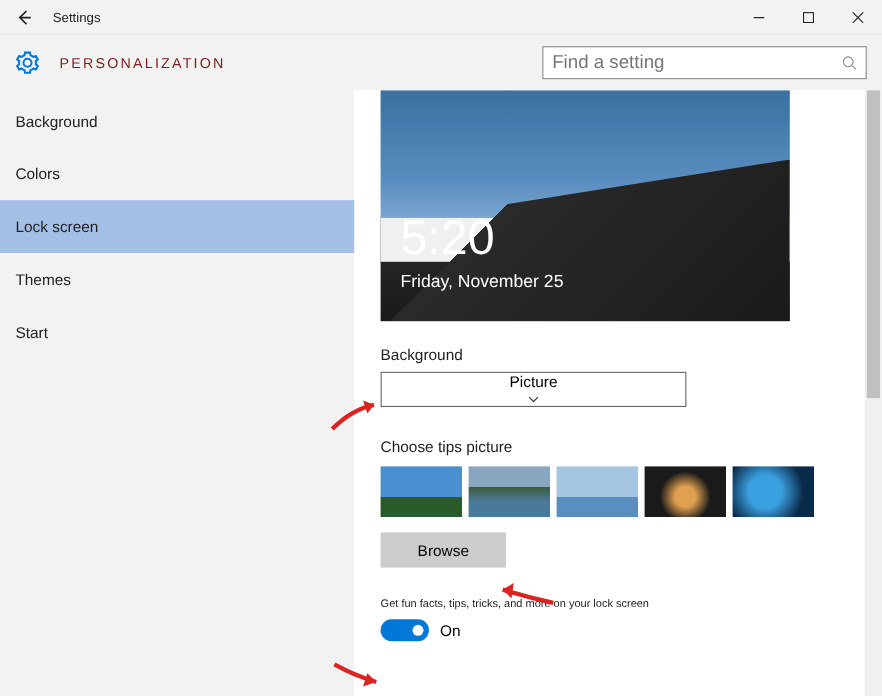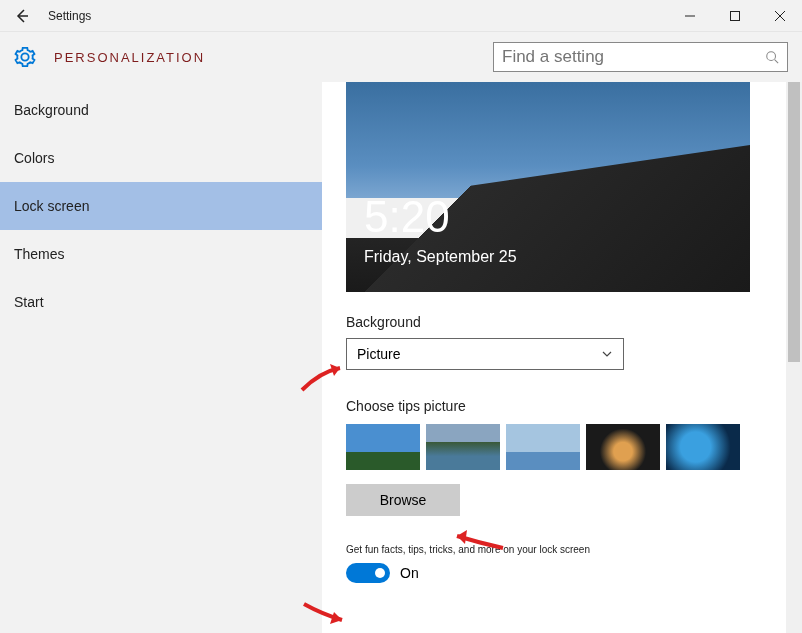--- a/index.html
+++ b/index.html
@@ -19,28 +19,28 @@
   .search-box { width: 295px; height: 30px; border: 1px solid #888; background: #fff; display: flex; align-items: center; padding: 0 8px; }
   .search-box input { flex: 1; border: none; outline: none; font-size: 17px; color: #666; background: transparent; }
   .search-box .search-icon { width: 14px; height: 14px; color: #888; }
 
   .body { display: flex; height: calc(100% - 82px); position: relative; }
   .sidebar { width: 322px; background: #f2f2f2; padding-top: 4px; }
   .sidebar-item { height: 48px; display: flex; align-items: center; padding-left: 14px; font-size: 14px; color: #222; cursor: pointer; }
   .sidebar-item.selected { background: #a3bfe6; }
 
   .content { flex: 1; padding: 0 0 0 24px; position: relative; overflow: hidden; }
-  .preview { width: 404px; height: 210px; background: linear-gradient(to bottom, #3a6fa0 0%, #5a8ec0 40%, #7aa5d0 55%, #2b2b2b 56%, #1a1a1a 100%); position: relative; margin-top: 0; }
+  .preview { width: 372px; height: 210px; background: linear-gradient(to bottom, #3a6fa0 0%, #5a8ec0 40%, #7aa5d0 55%, #2b2b2b 56%, #1a1a1a 100%); position: relative; margin-top: 0; }
   .preview .clouds { position:absolute; top:55%; left:0; right:0; height:40px; background:#f0f0f0; }
   .preview .mountain { position:absolute; top:30%; left:0; right:0; bottom:0; background: linear-gradient(135deg, transparent 0%, transparent 30%, #2a2a2a 30%, #1a1a1a 100%); clip-path: polygon(0 40%, 100% 0, 100% 100%, 0 100%); }
   .preview-time { position: absolute; left: 18px; top: 110px; color: #fff; font-size: 44px; font-weight: 300; }
   .preview-date { position: absolute; left: 18px; top: 166px; color: #fff; font-size: 16px; font-weight: 400; }
 
   .section-label { font-size: 14px; color: #222; margin-top: 22px; }
-  .dropdown { width: 278px; height: 32px; border: 1px solid #666; margin-top: 8px; display: flex; align-items: center; padding: 0 10px; cursor: pointer; }
+  .dropdown { width: 278px; height: 32px; border: 1px solid #666; margin-top: 8px; display: flex; align-items: center; padding: 0 10px; cursor: pointer; flex-direction: column; }
   .dropdown span { flex: 1; font-size: 14px; }
   .dropdown .chev { width: 12px; height: 12px; }
 
   .thumbs { display: flex; gap: 6px; margin-top: 10px; }
   .thumb { width: 74px; height: 46px; background: #5a8ec0; cursor: pointer; }
   .thumb.t1 { background: linear-gradient(to bottom, #4a8fd0 60%, #2a5a2a 60%); }
   .thumb.t2 { background: linear-gradient(to bottom, #8aa5c0 40%, #3a5a3a 40%, #4a7a9a 70%); }
   .thumb.t3 { background: linear-gradient(to bottom, #a5c5e0 60%, #5a8ec0 60%); }
   .thumb.t4 { background: radial-gradient(circle at 50% 60%, #e0a050 20%, #1a1a1a 50%); }
   .thumb.t5 { background: radial-gradient(circle at 40% 50%, #3aa0e0 30%, #0a2a4a 70%); }
@@ -123,21 +123,21 @@
     <div class="sidebar-item">
         <span>Start</span>
       </div>
   </div>
 
   <div class="content">
     <div class="preview">
       <div class="clouds"></div>
       <div class="mountain"></div>
       <div class="preview-time">5:20</div>
-      <div class="preview-date">Friday, September 25</div>
+      <div class="preview-date">Friday, November 25</div>
     </div>
 
     <div class="section-label">Background</div>
     <div class="dropdown">
       <span>Picture</span>
       <svg class="chev" viewBox="0 0 12 12">
           <path d="M2 4 L6 8 L10 4" stroke="#444" stroke-width="1.2" fill="none"></path>
         </svg>
     </div>
 

